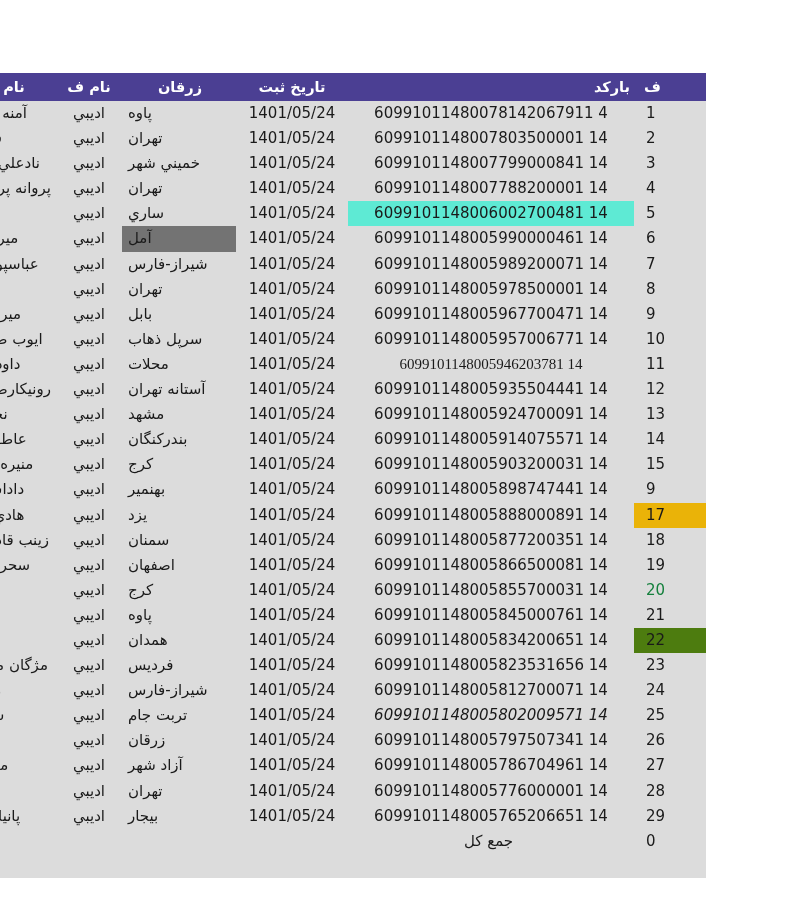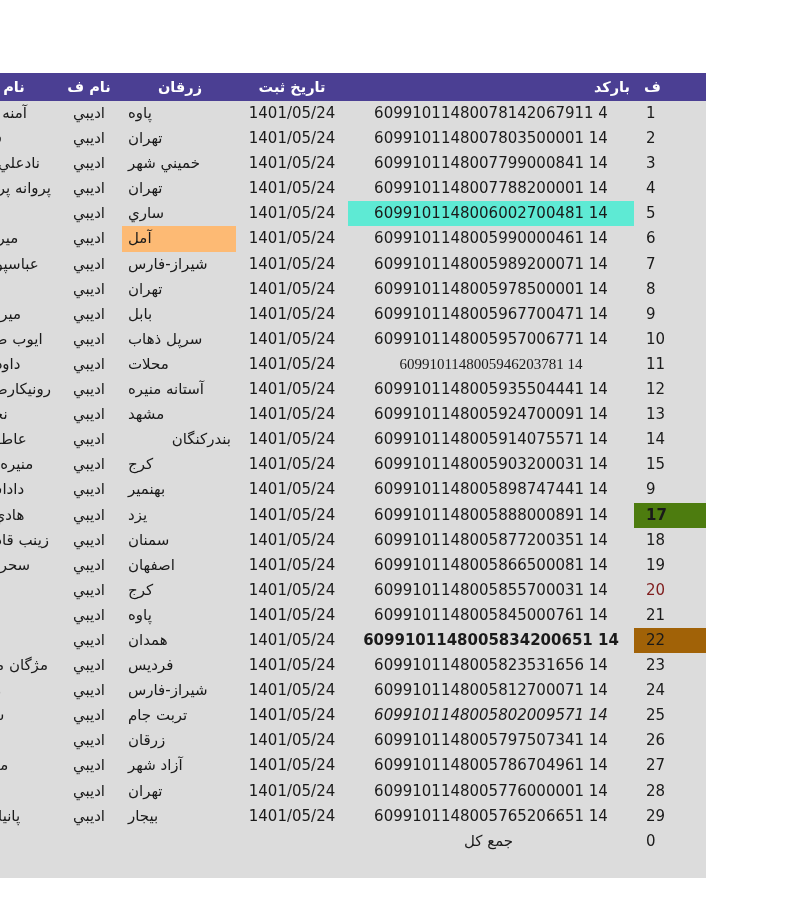--- a/index.html
+++ b/index.html
@@ -142,21 +142,21 @@
             <td class="c-barcode" style="background: #5eead4; color: rgb(26, 26, 26);">6099101148006002700481 14</td>
             <td class="c-date" style="background: rgb(220, 220, 220); color: rgb(26, 26, 26);">1401/05/24</td>
             <td class="c-dest" style="background: rgb(220, 220, 220); color: rgb(26, 26, 26);">ساري</td>
             <td class="c-namef" style="background: rgb(220, 220, 220); color: rgb(26, 26, 26);">ادیبي</td>
             <td class="c-nameg" style="background: rgb(220, 220, 220); color: rgb(26, 26, 26);">رفیقي</td>
           </tr>
           <tr>
             <td class="c-radif" style="background: rgb(220, 220, 220); color: rgb(26, 26, 26);">6</td>
             <td class="c-barcode" style="background: rgb(220, 220, 220); color: rgb(26, 26, 26);">6099101148005990000461 14</td>
             <td class="c-date" style="background: rgb(220, 220, 220); color: rgb(26, 26, 26);">1401/05/24</td>
-            <td class="c-dest" style="background: #fdba74; color: rgb(26, 26, 26);">آمل</td>
+            <td class="c-dest" style="background: #737373; color: rgb(26, 26, 26);">آمل</td>
             <td class="c-namef" style="background: rgb(220, 220, 220); color: rgb(26, 26, 26);">ادیبي</td>
             <td class="c-nameg" style="background: rgb(220, 220, 220); color: rgb(26, 26, 26);">میرصابري</td>
           </tr>
           <tr>
             <td class="c-radif" style="background: rgb(220, 220, 220); color: rgb(26, 26, 26);">7</td>
             <td class="c-barcode" style="background: rgb(220, 220, 220); color: rgb(26, 26, 26);">6099101148005989200071 14</td>
             <td class="c-date" style="background: rgb(220, 220, 220); color: rgb(26, 26, 26);">1401/05/24</td>
             <td class="c-dest" style="background: rgb(220, 220, 220); color: rgb(26, 26, 26);">شیراز-فارس</td>
             <td class="c-namef" style="background: rgb(220, 220, 220); color: rgb(26, 26, 26);">ادیبي</td>
             <td class="c-nameg" style="background: rgb(220, 220, 220); color: rgb(26, 26, 26);">عباسپور/لاري</td>
@@ -190,58 +190,58 @@
             <td class="c-barcode" style="background: rgb(220, 220, 220); color: rgb(26, 26, 26); font-family: Liberation Serif, serif;">6099101148005946203781 14</td>
             <td class="c-date" style="background: rgb(220, 220, 220); color: rgb(26, 26, 26);">1401/05/24</td>
             <td class="c-dest" style="background: rgb(220, 220, 220); color: rgb(26, 26, 26);">محلات</td>
             <td class="c-namef" style="background: rgb(220, 220, 220); color: rgb(26, 26, 26);">ادیبي</td>
             <td class="c-nameg" style="background: rgb(220, 220, 220); color: rgb(26, 26, 26);">داودحسني</td>
           </tr>
           <tr>
             <td class="c-radif" style="background: rgb(220, 220, 220); color: rgb(26, 26, 26);">12</td>
             <td class="c-barcode" style="background: rgb(220, 220, 220); color: rgb(26, 26, 26);">6099101148005935504441 14</td>
             <td class="c-date" style="background: rgb(220, 220, 220); color: rgb(26, 26, 26);">1401/05/24</td>
-            <td class="c-dest" style="background: rgb(220, 220, 220); color: rgb(26, 26, 26);">آستانه منیره</td>
+            <td class="c-dest" style="background: rgb(220, 220, 220); color: rgb(26, 26, 26);">آستانه تهران</td>
             <td class="c-namef" style="background: rgb(220, 220, 220); color: rgb(26, 26, 26);">ادیبي</td>
             <td class="c-nameg" style="background: rgb(220, 220, 220); color: rgb(26, 26, 26);">رونیکارضاسلطاني</td>
           </tr>
           <tr>
             <td class="c-radif" style="background: rgb(220, 220, 220); color: rgb(26, 26, 26);">13</td>
             <td class="c-barcode" style="background: rgb(220, 220, 220); color: rgb(26, 26, 26);">6099101148005924700091 14</td>
             <td class="c-date" style="background: rgb(220, 220, 220); color: rgb(26, 26, 26);">1401/05/24</td>
             <td class="c-dest" style="background: rgb(220, 220, 220); color: rgb(26, 26, 26);">مشهد</td>
             <td class="c-namef" style="background: rgb(220, 220, 220); color: rgb(26, 26, 26);">ادیبي</td>
             <td class="c-nameg" style="background: rgb(220, 220, 220); color: rgb(26, 26, 26);">نجارزاده</td>
           </tr>
           <tr>
             <td class="c-radif" style="background: rgb(220, 220, 220); color: rgb(26, 26, 26);">14</td>
             <td class="c-barcode" style="background: rgb(220, 220, 220); color: rgb(26, 26, 26);">6099101148005914075571 14</td>
             <td class="c-date" style="background: rgb(220, 220, 220); color: rgb(26, 26, 26);">1401/05/24</td>
-            <td class="c-dest" style="background: rgb(220, 220, 220); color: rgb(26, 26, 26); text-align: right;">بندرکنگان</td>
+            <td class="c-dest" style="background: rgb(220, 220, 220); color: rgb(26, 26, 26);">بندرکنگان</td>
             <td class="c-namef" style="background: rgb(220, 220, 220); color: rgb(26, 26, 26);">ادیبي</td>
             <td class="c-nameg" style="background: rgb(220, 220, 220); color: rgb(26, 26, 26);">عاطفه صفا</td>
           </tr>
           <tr>
             <td class="c-radif" style="background: rgb(220, 220, 220); color: rgb(26, 26, 26);">15</td>
             <td class="c-barcode" style="background: rgb(220, 220, 220); color: rgb(26, 26, 26);">6099101148005903200031 14</td>
             <td class="c-date" style="background: rgb(220, 220, 220); color: rgb(26, 26, 26);">1401/05/24</td>
             <td class="c-dest" style="background: rgb(220, 220, 220); color: rgb(26, 26, 26);">کرج</td>
             <td class="c-namef" style="background: rgb(220, 220, 220); color: rgb(26, 26, 26);">ادیبي</td>
             <td class="c-nameg" style="background: rgb(220, 220, 220); color: rgb(26, 26, 26);">منیره خمسه</td>
           </tr>
           <tr>
             <td class="c-radif" style="background: rgb(220, 220, 220); color: rgb(26, 26, 26);">9</td>
             <td class="c-barcode" style="background: rgb(220, 220, 220); color: rgb(26, 26, 26);">6099101148005898747441 14</td>
             <td class="c-date" style="background: rgb(220, 220, 220); color: rgb(26, 26, 26);">1401/05/24</td>
             <td class="c-dest" style="background: rgb(220, 220, 220); color: rgb(26, 26, 26);">بهنمیر</td>
             <td class="c-namef" style="background: rgb(220, 220, 220); color: rgb(26, 26, 26);">ادیبي</td>
             <td class="c-nameg" style="background: rgb(220, 220, 220); color: rgb(26, 26, 26);">داداش نژاد</td>
           </tr>
           <tr>
-            <td class="c-radif" style="background: #4d7c0f; color: rgb(26, 26, 26); font-weight: bold;">17</td>
+            <td class="c-radif" style="background: #eab308; color: rgb(26, 26, 26);">17</td>
             <td class="c-barcode" style="background: rgb(220, 220, 220); color: rgb(26, 26, 26);">6099101148005888000891 14</td>
             <td class="c-date" style="background: rgb(220, 220, 220); color: rgb(26, 26, 26);">1401/05/24</td>
             <td class="c-dest" style="background: rgb(220, 220, 220); color: rgb(26, 26, 26);">یزد</td>
             <td class="c-namef" style="background: rgb(220, 220, 220); color: rgb(26, 26, 26);">ادیبي</td>
             <td class="c-nameg" style="background: rgb(220, 220, 220); color: rgb(26, 26, 26);">هادي شفیع</td>
           </tr>
           <tr>
             <td class="c-radif" style="background: rgb(220, 220, 220); color: rgb(26, 26, 26);">18</td>
             <td class="c-barcode" style="background: rgb(220, 220, 220); color: rgb(26, 26, 26);">6099101148005877200351 14</td>
             <td class="c-date" style="background: rgb(220, 220, 220); color: rgb(26, 26, 26);">1401/05/24</td>
@@ -251,38 +251,38 @@
           </tr>
           <tr>
             <td class="c-radif" style="background: rgb(220, 220, 220); color: rgb(26, 26, 26);">19</td>
             <td class="c-barcode" style="background: rgb(220, 220, 220); color: rgb(26, 26, 26);">6099101148005866500081 14</td>
             <td class="c-date" style="background: rgb(220, 220, 220); color: rgb(26, 26, 26);">1401/05/24</td>
             <td class="c-dest" style="background: rgb(220, 220, 220); color: rgb(26, 26, 26);">اصفهان</td>
             <td class="c-namef" style="background: rgb(220, 220, 220); color: rgb(26, 26, 26);">ادیبي</td>
             <td class="c-nameg" style="background: rgb(220, 220, 220); color: rgb(26, 26, 26);">سحرصادقي</td>
           </tr>
           <tr>
-            <td class="c-radif" style="background: rgb(220, 220, 220); color: #7f1d1d;">20</td>
+            <td class="c-radif" style="background: rgb(220, 220, 220); color: #15803d;">20</td>
             <td class="c-barcode" style="background: rgb(220, 220, 220); color: rgb(26, 26, 26);">6099101148005855700031 14</td>
             <td class="c-date" style="background: rgb(220, 220, 220); color: rgb(26, 26, 26);">1401/05/24</td>
             <td class="c-dest" style="background: rgb(220, 220, 220); color: rgb(26, 26, 26);">کرج</td>
             <td class="c-namef" style="background: rgb(220, 220, 220); color: rgb(26, 26, 26);">ادیبي</td>
             <td class="c-nameg" style="background: rgb(220, 220, 220); color: rgb(26, 26, 26);">رضایي</td>
           </tr>
           <tr>
             <td class="c-radif" style="background: rgb(220, 220, 220); color: rgb(26, 26, 26);">21</td>
             <td class="c-barcode" style="background: rgb(220, 220, 220); color: rgb(26, 26, 26);">6099101148005845000761 14</td>
             <td class="c-date" style="background: rgb(220, 220, 220); color: rgb(26, 26, 26);">1401/05/24</td>
             <td class="c-dest" style="background: rgb(220, 220, 220); color: rgb(26, 26, 26);">پاوه</td>
             <td class="c-namef" style="background: rgb(220, 220, 220); color: rgb(26, 26, 26);">ادیبي</td>
             <td class="c-nameg" style="background: rgb(220, 220, 220); color: rgb(26, 26, 26);">امامي</td>
           </tr>
           <tr>
-            <td class="c-radif" style="background: #a16207; color: rgb(26, 26, 26);">22</td>
-            <td class="c-barcode" style="background: rgb(220, 220, 220); color: rgb(26, 26, 26); font-weight: bold;">6099101148005834200651 14</td>
+            <td class="c-radif" style="background: #4d7c0f; color: rgb(26, 26, 26);">22</td>
+            <td class="c-barcode" style="background: rgb(220, 220, 220); color: rgb(26, 26, 26);">6099101148005834200651 14</td>
             <td class="c-date" style="background: rgb(220, 220, 220); color: rgb(26, 26, 26);">1401/05/24</td>
             <td class="c-dest" style="background: rgb(220, 220, 220); color: rgb(26, 26, 26);">همدان</td>
             <td class="c-namef" style="background: rgb(220, 220, 220); color: rgb(26, 26, 26);">ادیبي</td>
             <td class="c-nameg" style="background: rgb(220, 220, 220); color: rgb(26, 26, 26);">صفري</td>
           </tr>
           <tr>
             <td class="c-radif" style="background: rgb(220, 220, 220); color: rgb(26, 26, 26);">23</td>
             <td class="c-barcode" style="background: rgb(220, 220, 220); color: rgb(26, 26, 26);">6099101148005823531656 14</td>
             <td class="c-date" style="background: rgb(220, 220, 220); color: rgb(26, 26, 26);">1401/05/24</td>
             <td class="c-dest" style="background: rgb(220, 220, 220); color: rgb(26, 26, 26);">فردیس</td>

